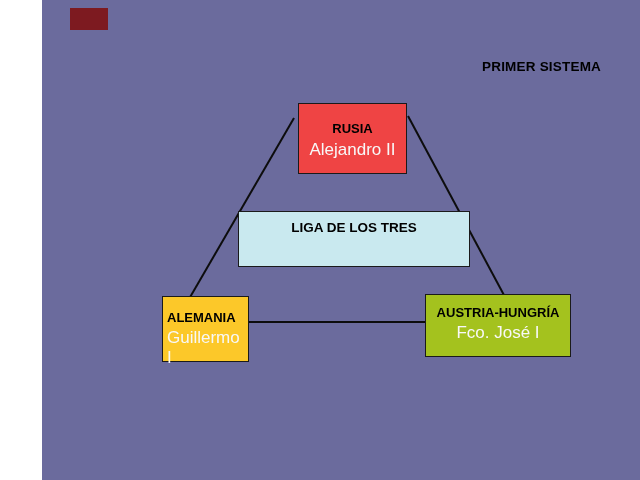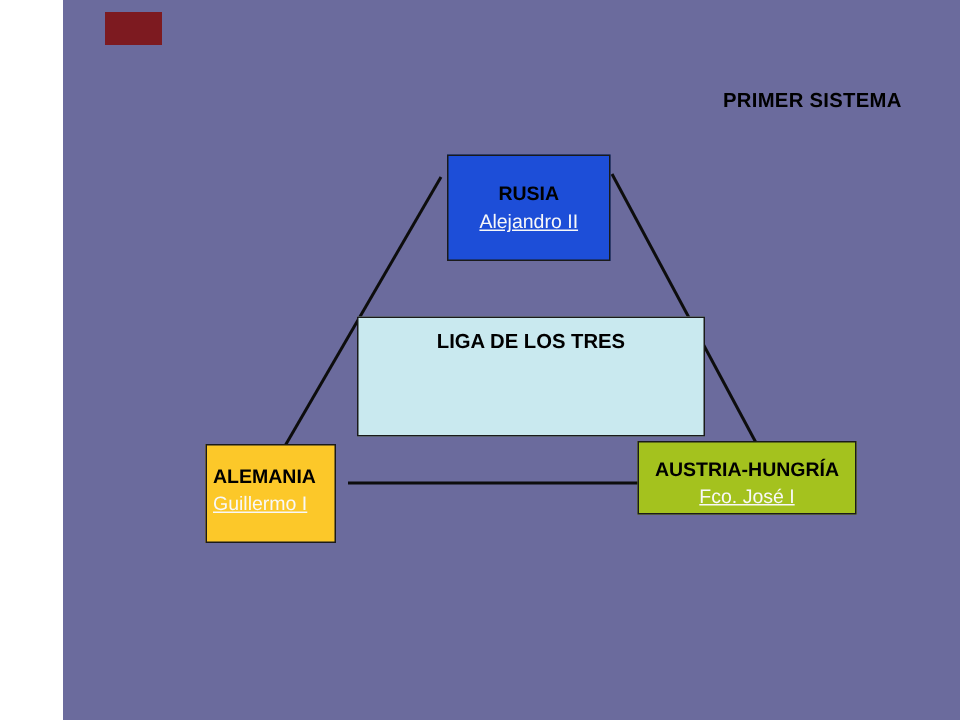--- a/index.html
+++ b/index.html
@@ -42,60 +42,59 @@
     box-sizing: border-box;
     text-align: center;
   }
   .node .title {
     color: #000;
     font-weight: bold;
     font-size: 13px;
   }
   .node .subtitle {
     color: #f8f8f8;
-    font-size: 13px;
-    text-decoration: underline;
+    font-size: 17px;
   }
   .node-rusia {
     left: 256px;
     top: 103px;
     width: 109px;
     height: 71px;
     padding-top: 17px;
   }
   .node-rusia .title { margin-bottom: 4px; }
   .node-liga {
     left: 196px;
     top: 211px;
     width: 232px;
-    height: 80px;
+    height: 56px;
     padding-top: 7px;
   }
   .node-liga .liga-line {
     display: block;
     color: #000;
     font-weight: bold;
     font-size: 13.5px;
     line-height: 17px;
   }
   .node-alemania {
-    left: 95px;
+    left: 120px;
     top: 296px;
     width: 87px;
     height: 66px;
     padding-top: 13px;
     text-align: left;
     padding-left: 4px;
   }
   .node-alemania .title { margin-bottom: 3px; }
   .node-austria {
     left: 383px;
     top: 294px;
     width: 146px;
-    height: 49px;
+    height: 63px;
     padding-top: 10px;
   }
   .node-austria .title { margin-bottom: 3px; }
 </style>
 </head>
 <body>
 
 <div class="slide" style="background-color: rgb(107, 107, 157);">
 
   <div class="flag-mark" style="background-color: rgb(125, 26, 32);"></div>
@@ -103,21 +102,21 @@
   <div class="slide-title">
     <div>PRIMER SISTEMA</div>
   </div>
 
   <svg class="connectors" width="640" height="480" viewBox="0 0 640 480">
     <line x1="252" y1="118" x2="147" y2="299" stroke="#0d0d0d" stroke-width="2"></line>
     <line x1="366" y1="116" x2="463" y2="297" stroke="#0d0d0d" stroke-width="2"></line>
     <line x1="190" y1="322" x2="384" y2="322" stroke="#0d0d0d" stroke-width="2"></line>
   </svg>
 
-  <div class="node node-rusia" style="background-color: #1d4ed8;">
+  <div class="node node-rusia" style="background-color: #ef4444;">
     <div class="title">RUSIA</div>
     <div class="subtitle">Alejandro II</div>
   </div>
 
   <div class="node node-liga" style="background-color: rgb(201, 233, 239);">
     <span class="liga-line">LIGA DE LOS TRES</span>
   </div>
 
   <div class="node node-alemania" style="background-color: rgb(252, 200, 41);">
     <div class="title">ALEMANIA</div>

